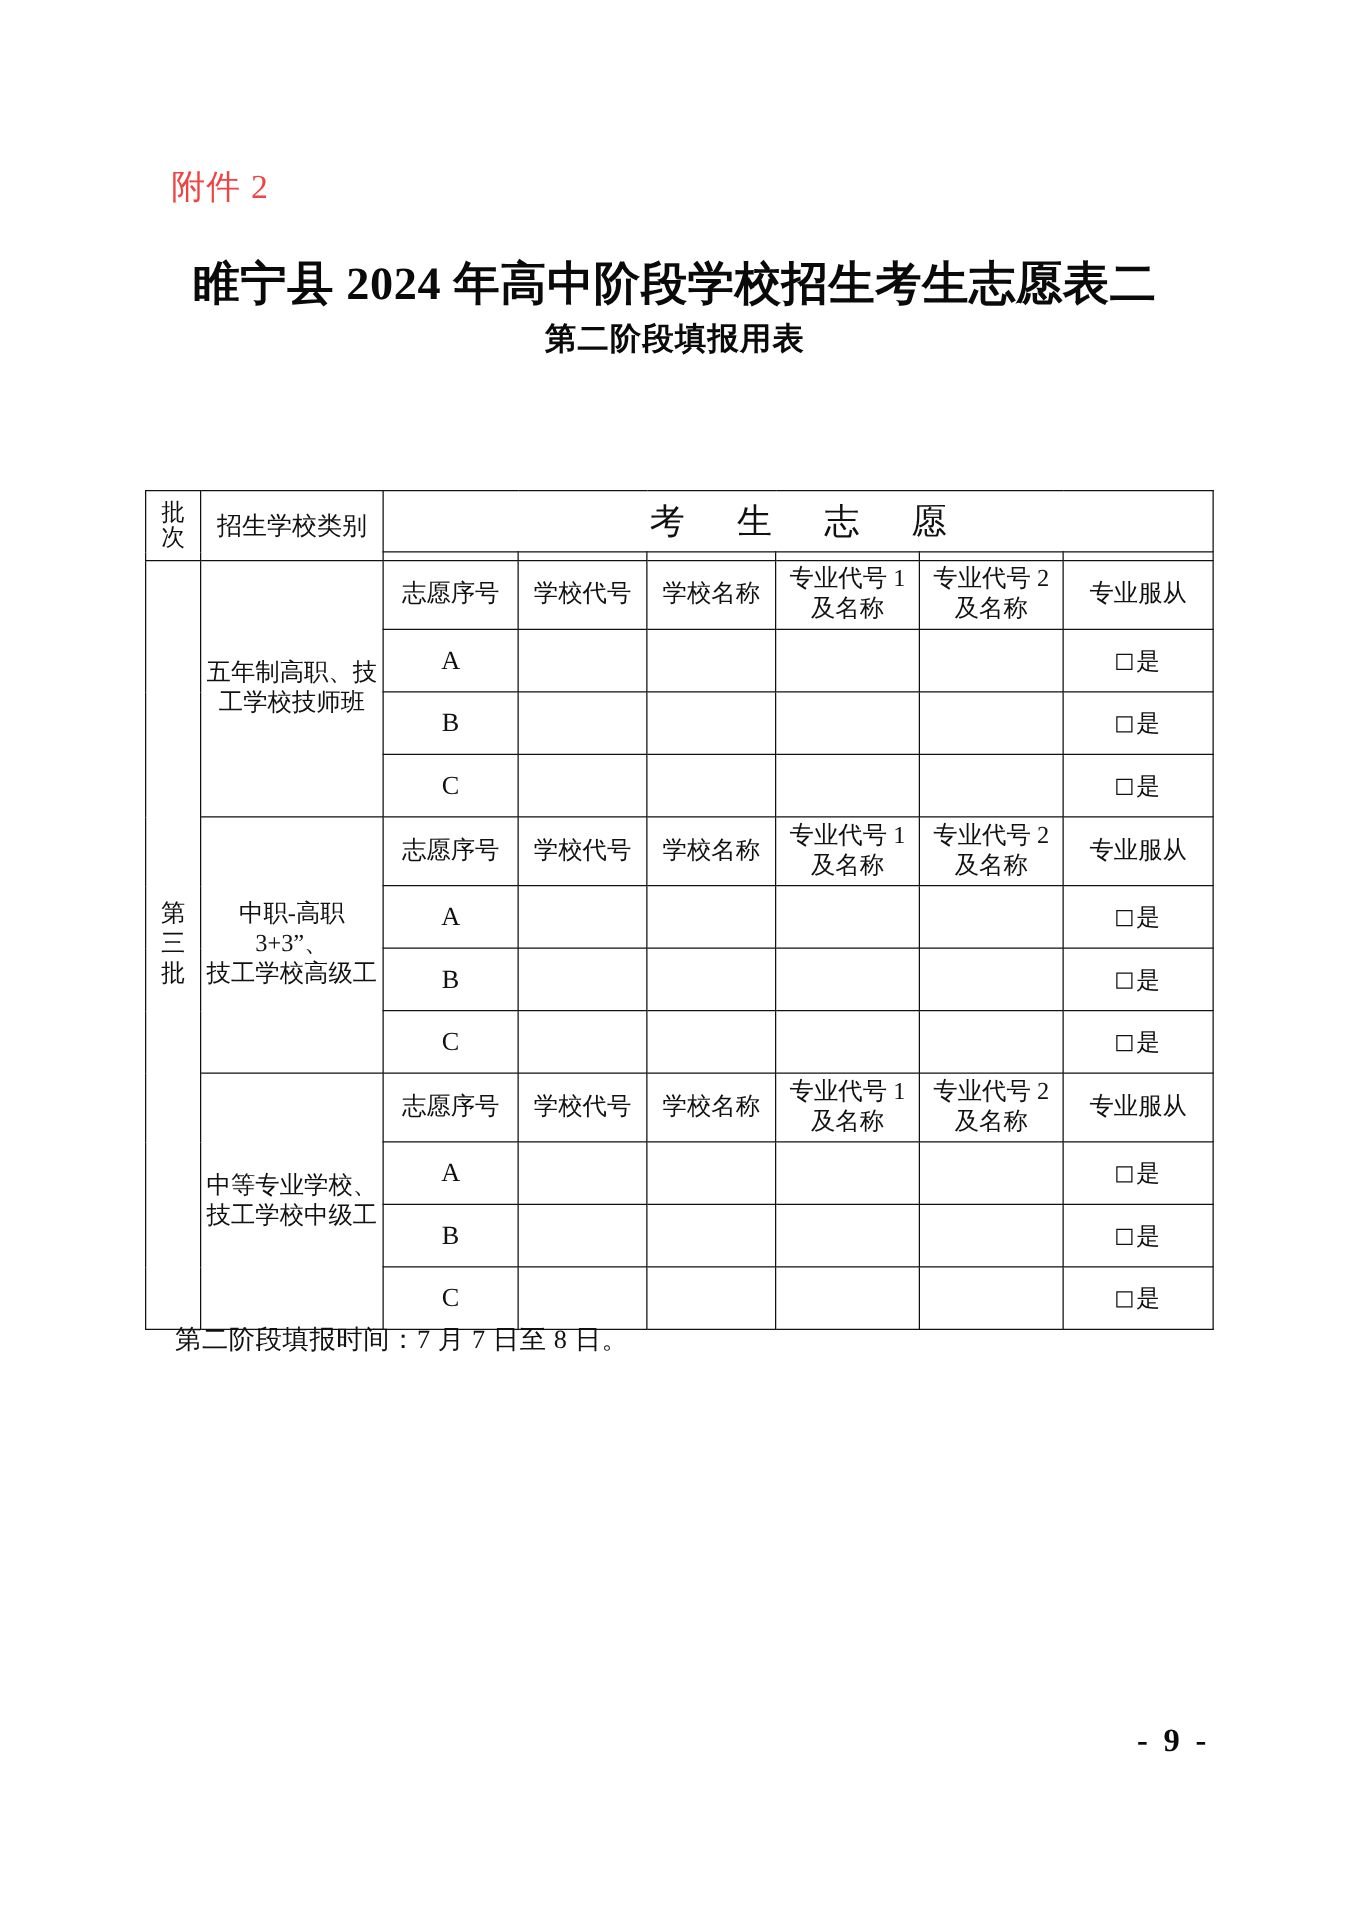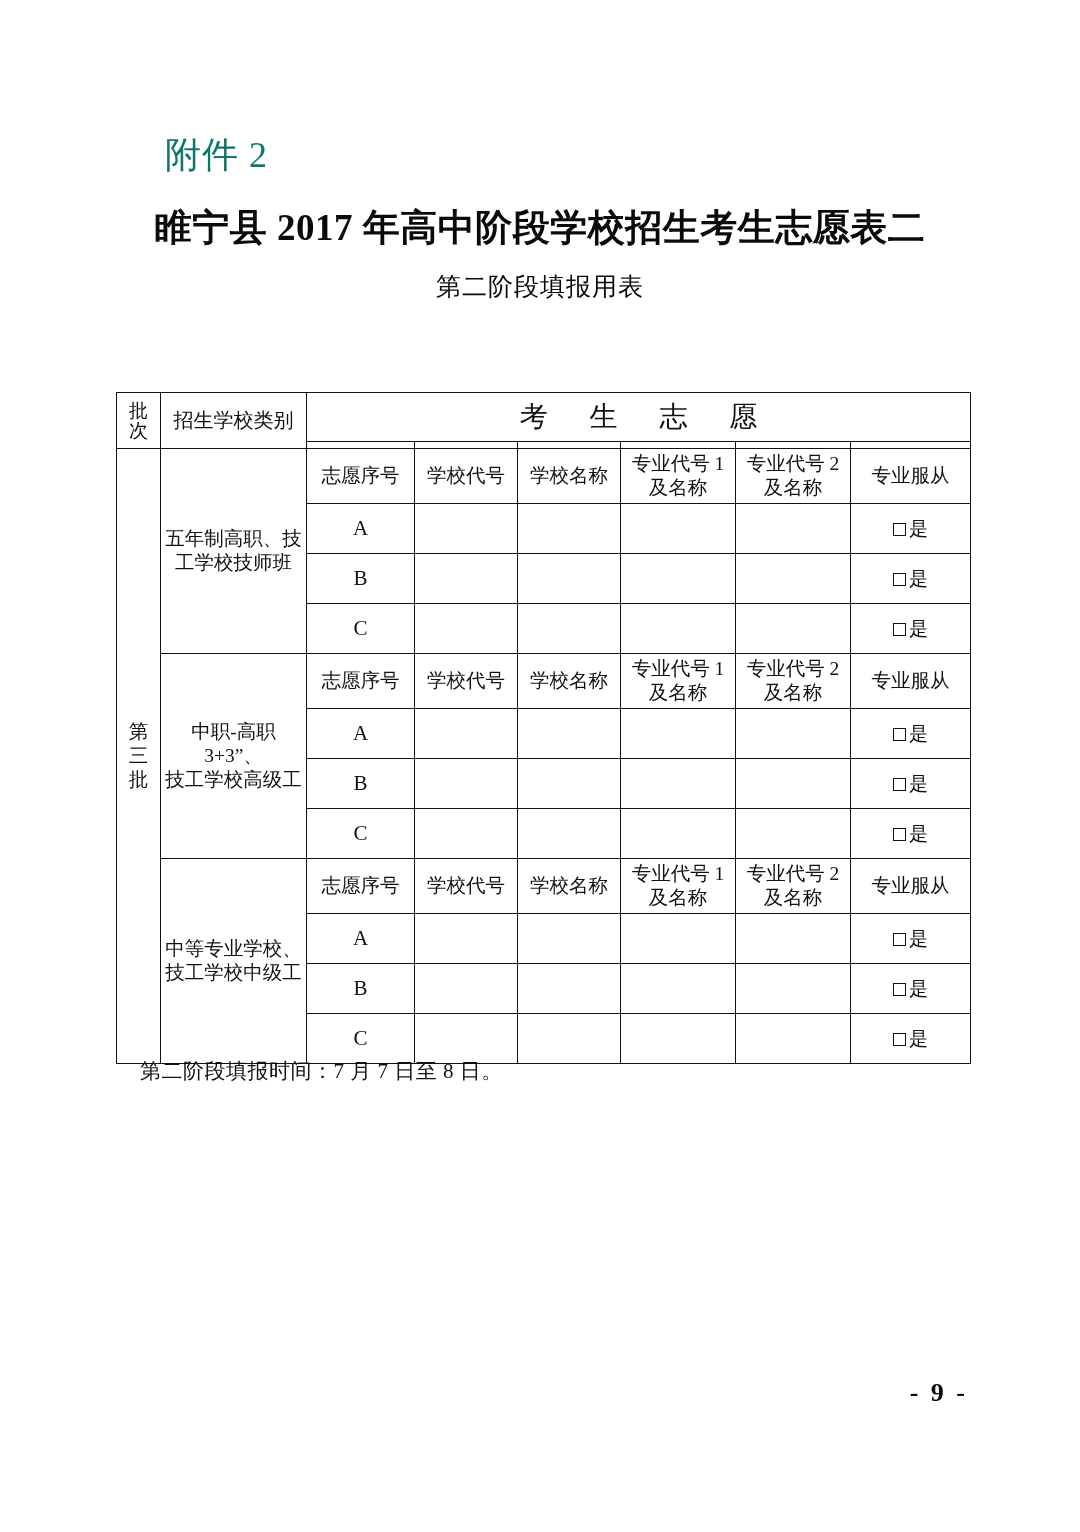--- a/index.html
+++ b/index.html
@@ -19,47 +19,46 @@
   .page {
     position: absolute;
     inset: 0;
   }
 
   
   .attachment-label {
     position: absolute;
     left: 137px;
     top: 131px;
-    font-size: 36px;
+    font-size: 27px;
     letter-spacing: 1px;
-    color: #0f766e;
-    margin-left: 28px;
+    color: #ef4444;
   }
 
   
   .title-wrap {
     position: absolute;
     left: 0;
     right: 0;
     top: 206px;
     text-align: center;
   }
   .doc-title {
     font-family: "Liberation Serif", "DejaVu Serif", serif;
     font-weight: bold;
     font-size: 37px;
     letter-spacing: 0.5px;
     color: #0a0a0a;
     line-height: 1.2;
     white-space: nowrap;
   }
   .doc-subtitle {
-    margin-top: 20px;
+    margin-top: 4px;
     font-family: "Liberation Sans", "DejaVu Sans", sans-serif;
-    font-weight: normal;
+    font-weight: bold;
     font-size: 25px;
     letter-spacing: 1px;
     color: #0a0a0a;
   }
 
   
   .id-line {
     position: absolute;
     left: 140px;
     top: 352px;
@@ -209,21 +208,21 @@
   }
 </style>
 </head>
 <body>
 
 <div class="page">
 
   <div class="attachment-label">附件 2</div>
 
   <div class="title-wrap">
-    <div class="doc-title">睢宁县 2017 年高中阶段学校招生考生志愿表二</div>
+    <div class="doc-title">睢宁县 2024 年高中阶段学校招生考生志愿表二</div>
     <div class="doc-subtitle">第二阶段填报用表</div>
   </div>
 
 
   <table class="vol-table">
     <colgroup>
       <col class="col-batch">
         <col class="col-cat">
         <col class="col-seq">
         <col class="col-scode">

